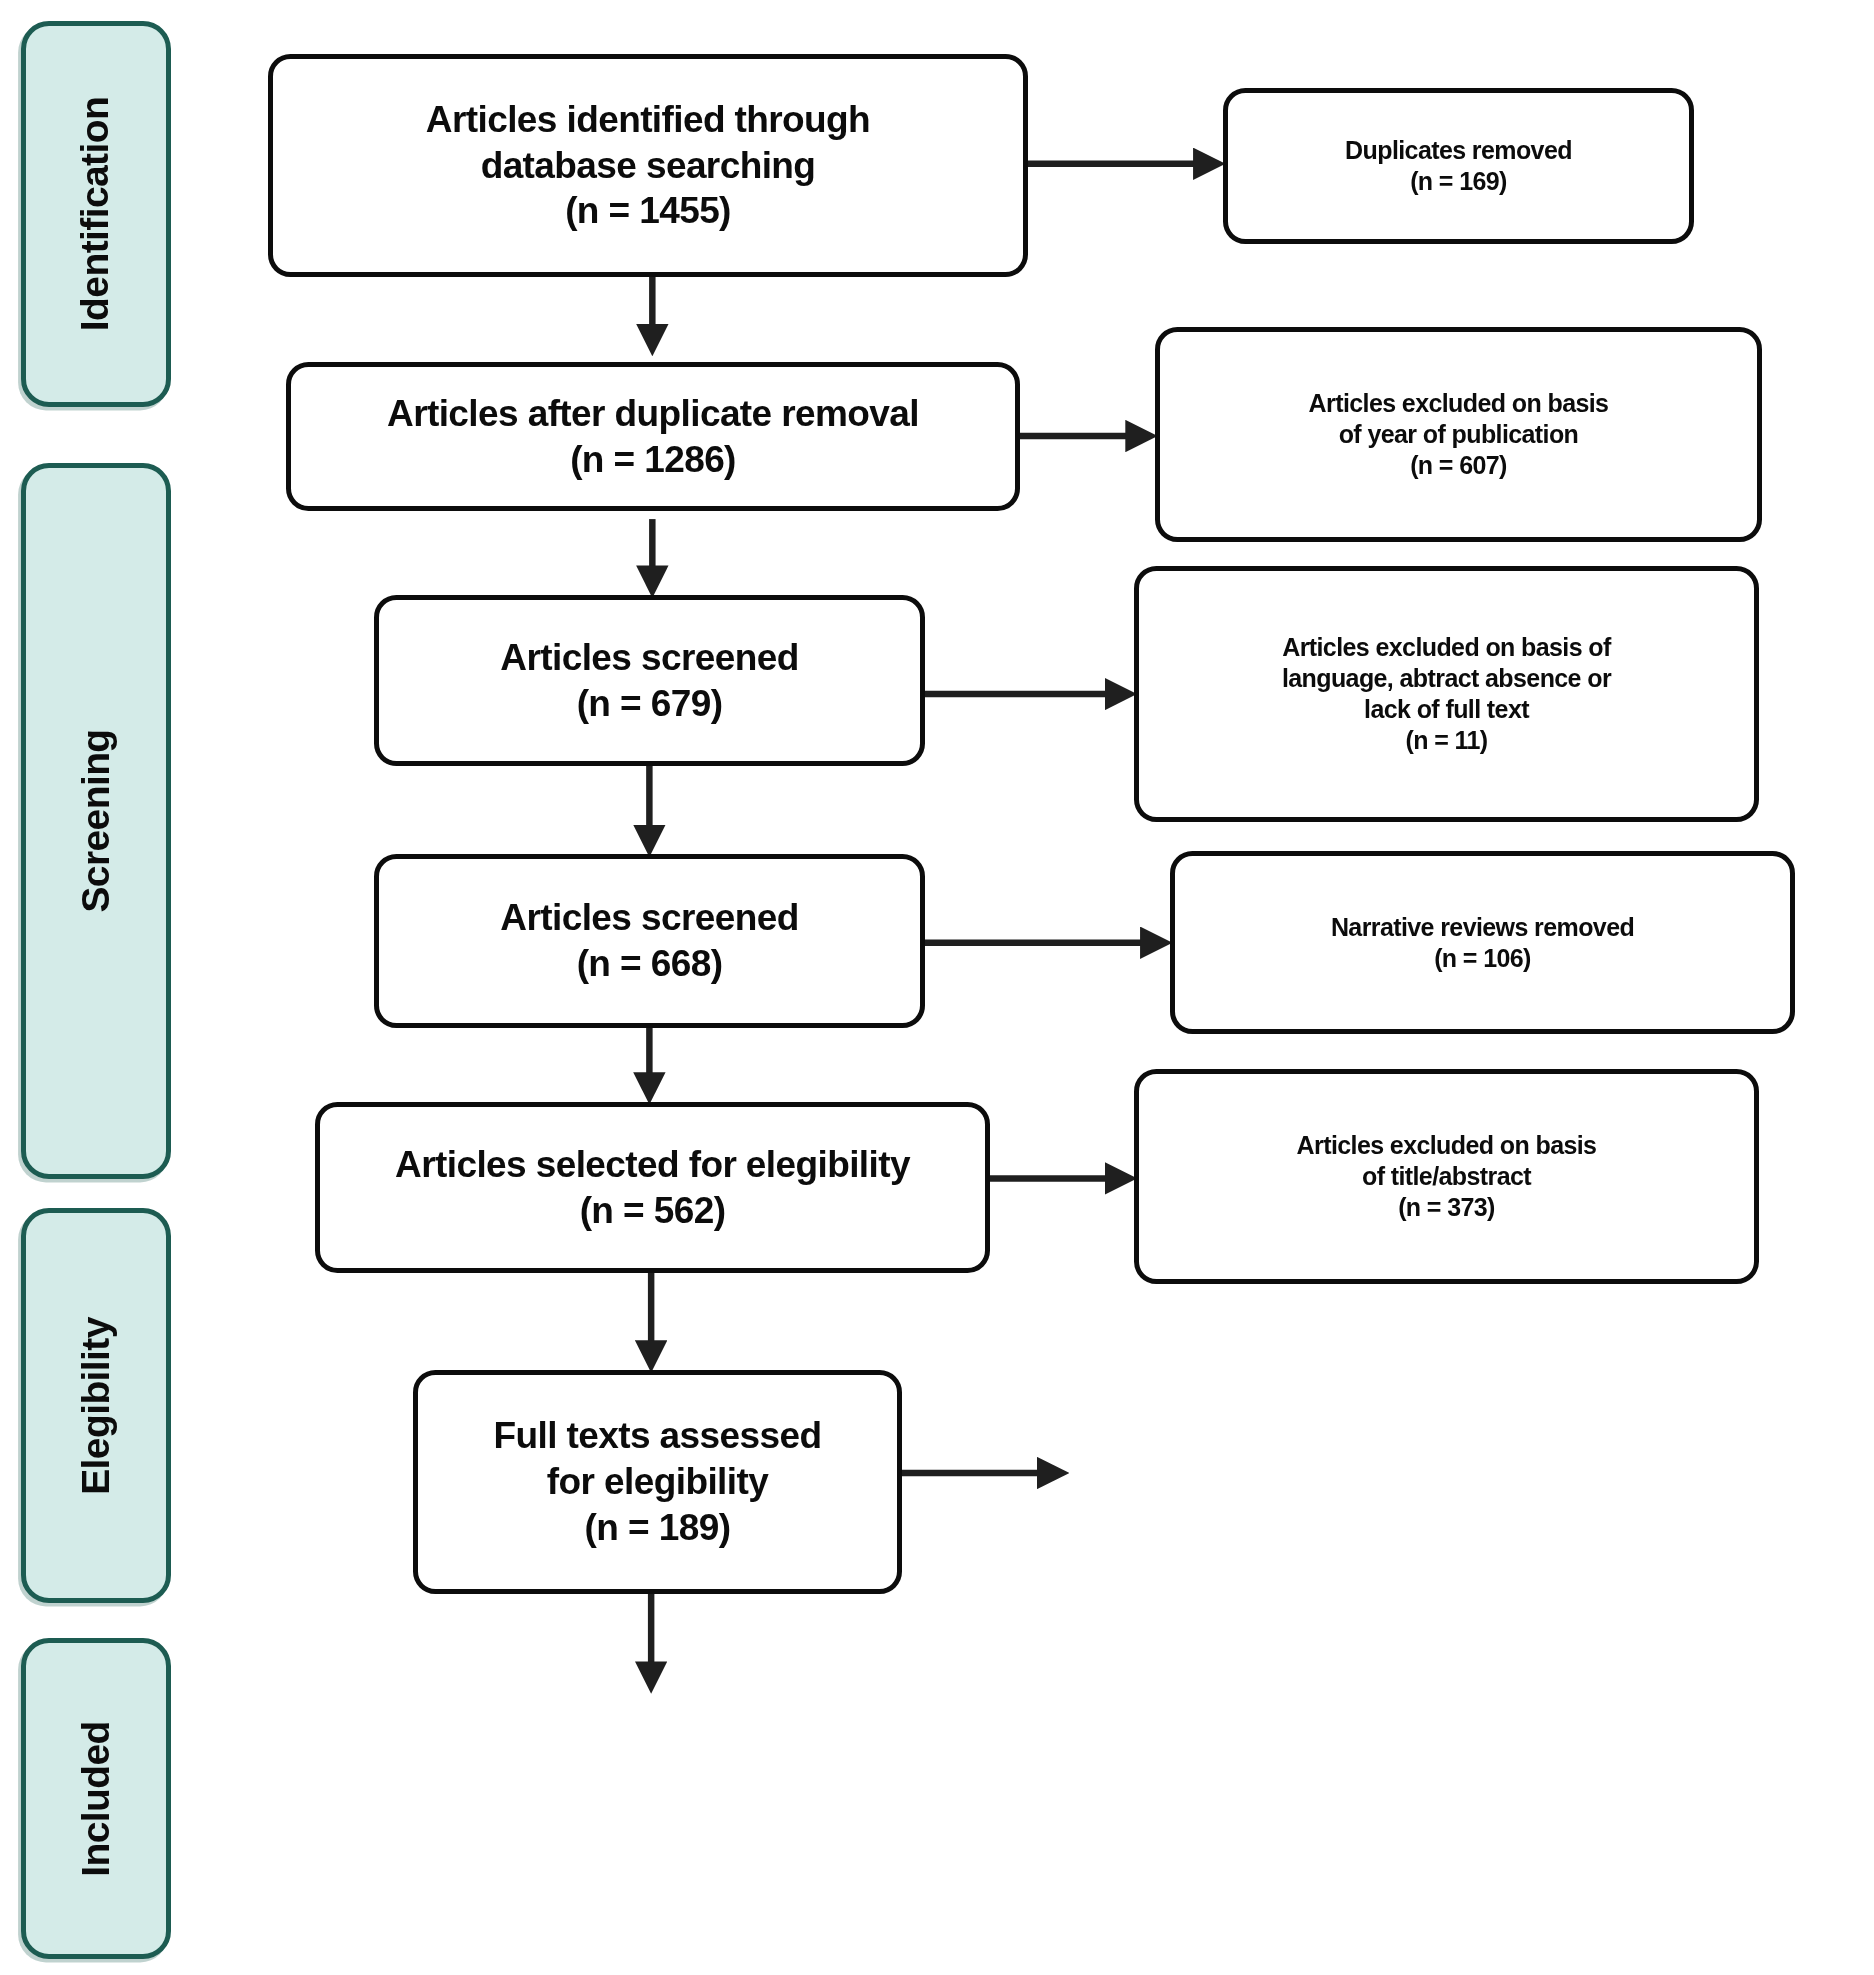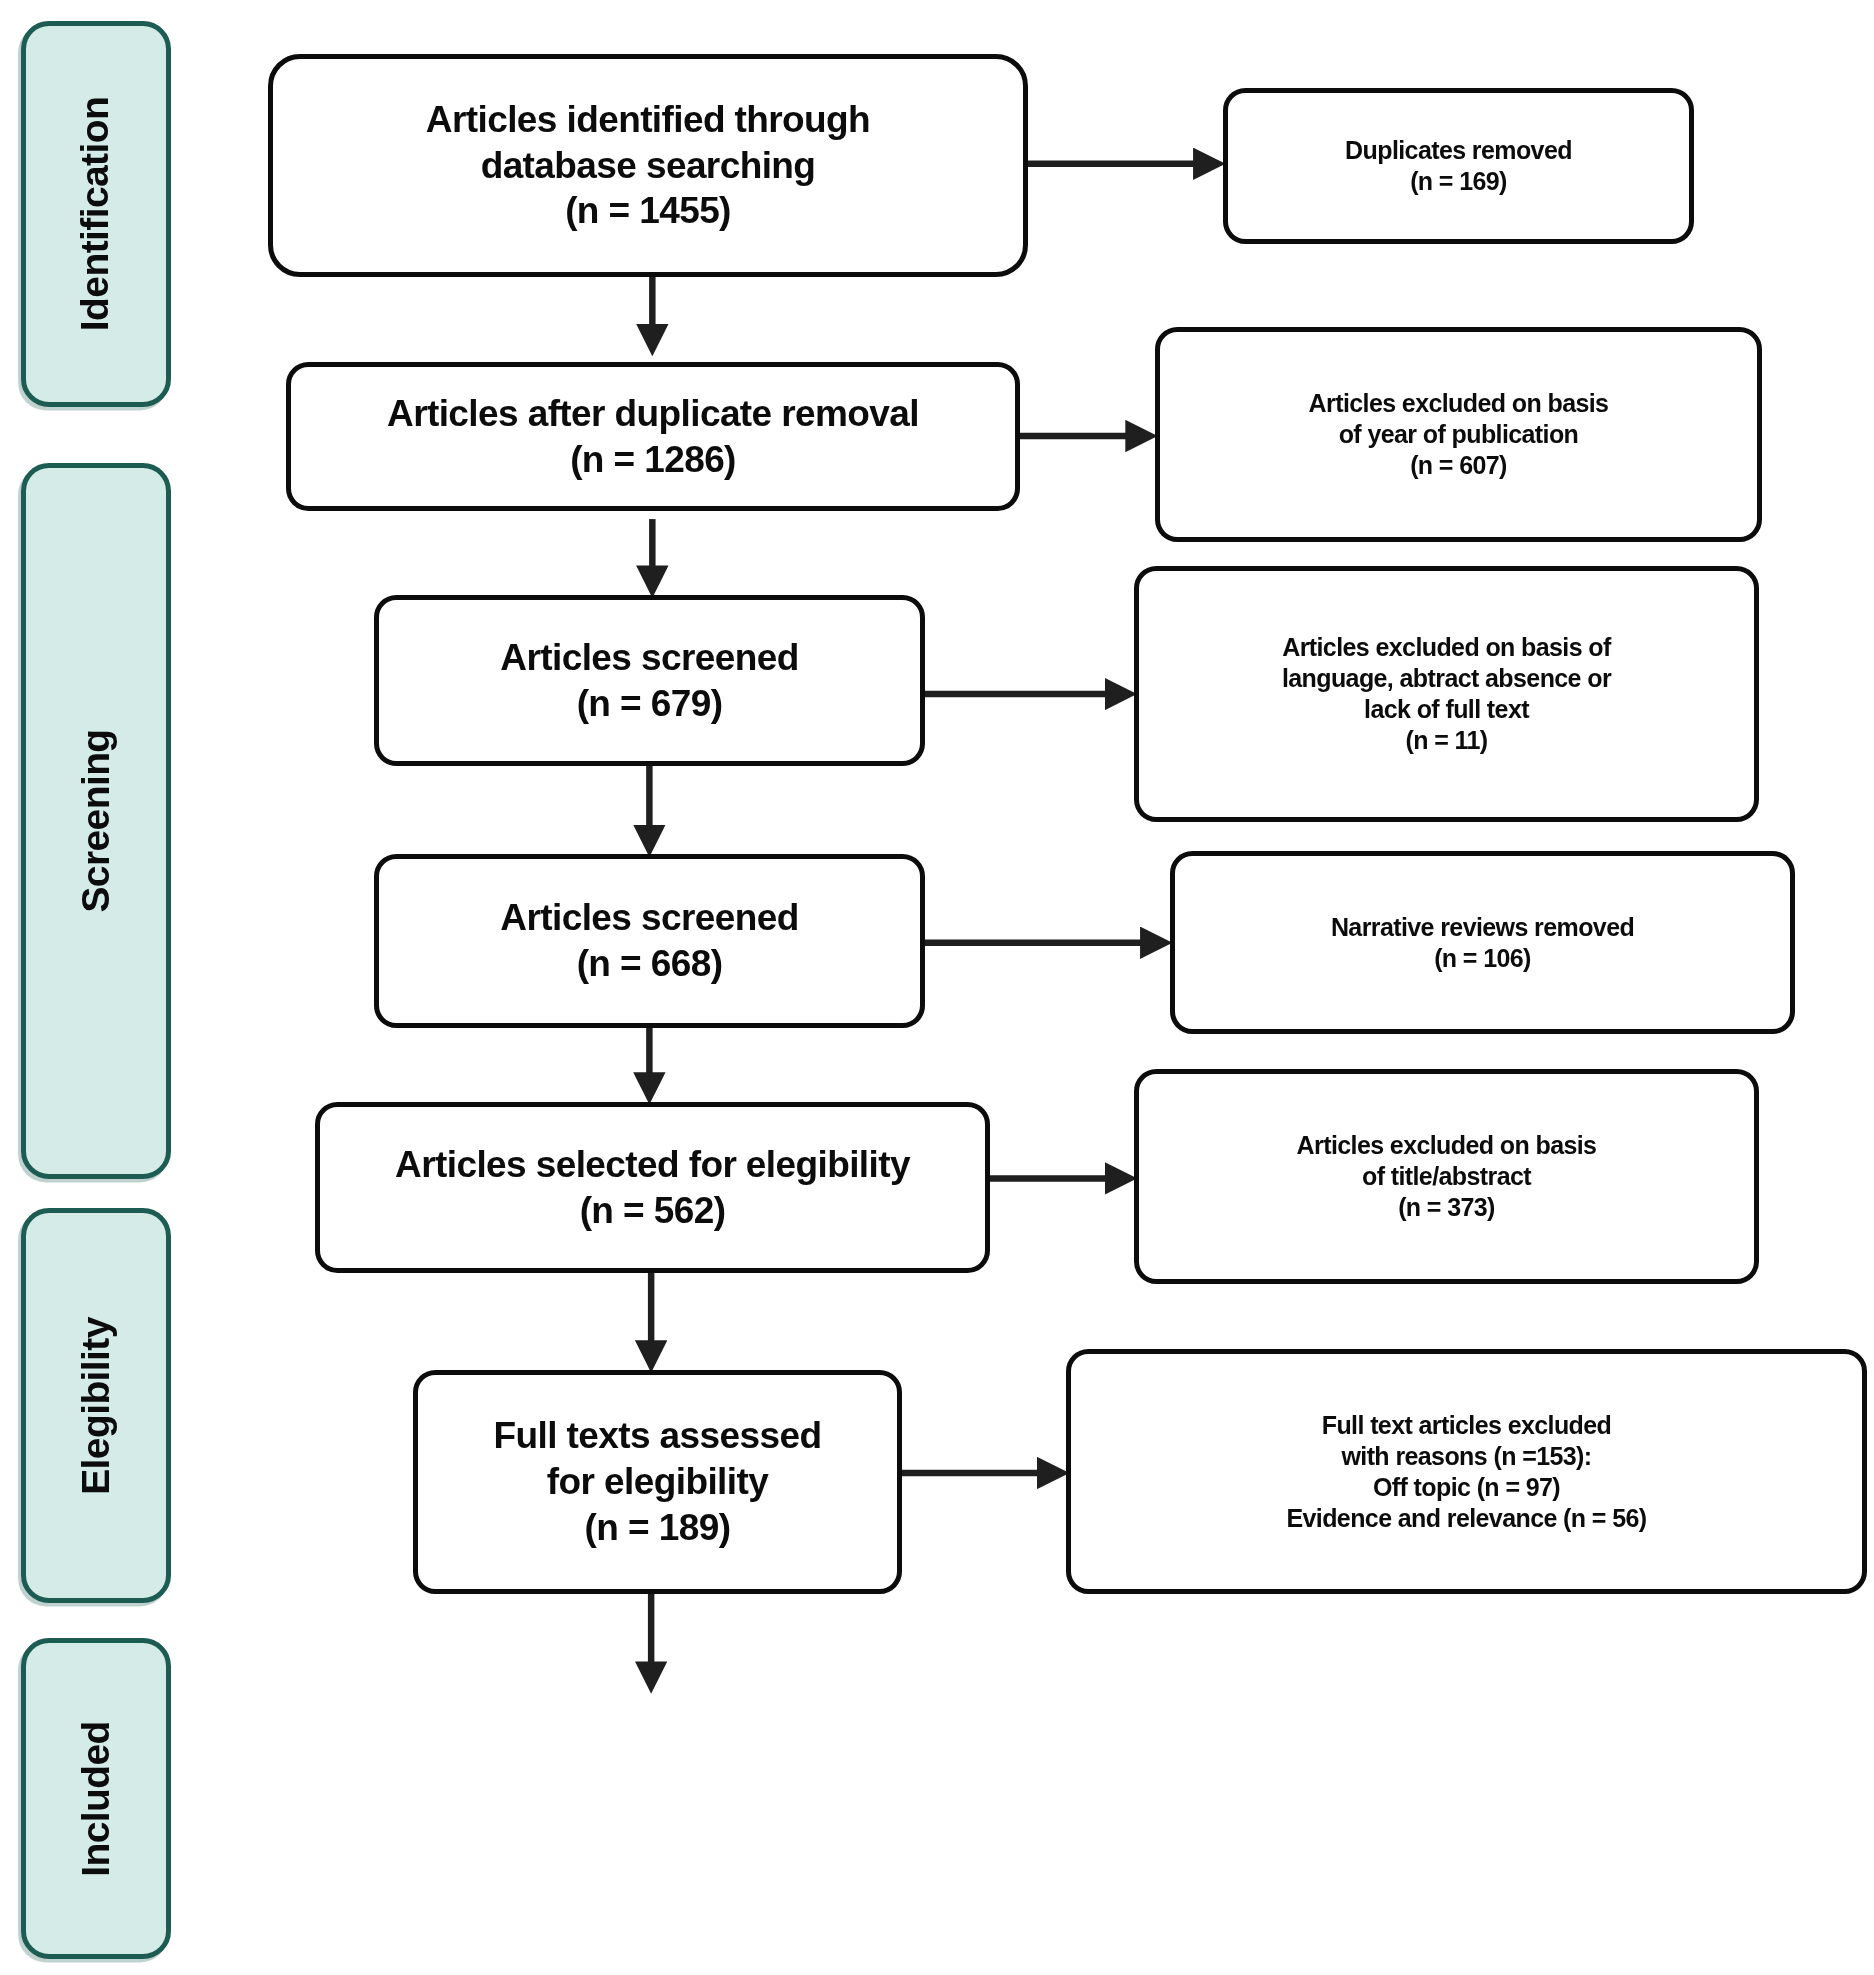--- a/index.html
+++ b/index.html
@@ -52,21 +52,21 @@
     font-weight: bold;
     white-space: pre-line;
     line-height: 1.24;
     letter-spacing: -0.6px;
     padding: 5.9px 11.8px;
   }
   .main-box { font-size: 37px; }
   .side-box { font-size: 25px; }
 
   
-  #m1 { left: 268px;  top: 54px;   width: 760px; height: 223px; border-radius: 32px; }
+  #m1 { left: 268px;  top: 54px;   width: 760px; height: 223px; }
   #m2 { left: 286px;  top: 354px;  width: 734px; height: 149px; margin-top: 8px; }
   #m3 { left: 374px;  top: 595px; width: 551px;  height: 171px; }
   #m4 { left: 374px;  top: 854px; width: 551px;  height: 174px; }
   #m5 { left: 315px;  top: 1102px; width: 675px; height: 171px; }
   #m6 { left: 413px;  top: 1370px; width: 489px;  height: 224px; }
   #m7 { left: 377px;  top: 1691px; width: 551px;  height: 221px; }
 
   
   #e1 { left: 1223px; top: 88px;  width: 471px;  height: 156px; }
   #e2 { left: 1155px; top: 327px;  width: 607px; height: 215px; }
@@ -143,19 +143,15 @@
 (n = 607)</div>
   <div class="fbox side-box" id="e3">Articles excluded on basis of
 language, abtract absence or
 lack of full text
 (n = 11)</div>
   <div class="fbox side-box" id="e4">Narrative reviews removed
 (n = 106)</div>
   <div class="fbox side-box" id="e5">Articles excluded on basis
 of title/abstract
 (n = 373)</div>
-  <div class="fbox side-box" id="e6">Full text articles excluded
-with reasons (n =153):
-Off topic (n = 97)
-Evidence and relevance (n = 56)</div>
 
 </div>
 
 
 </body></html>

